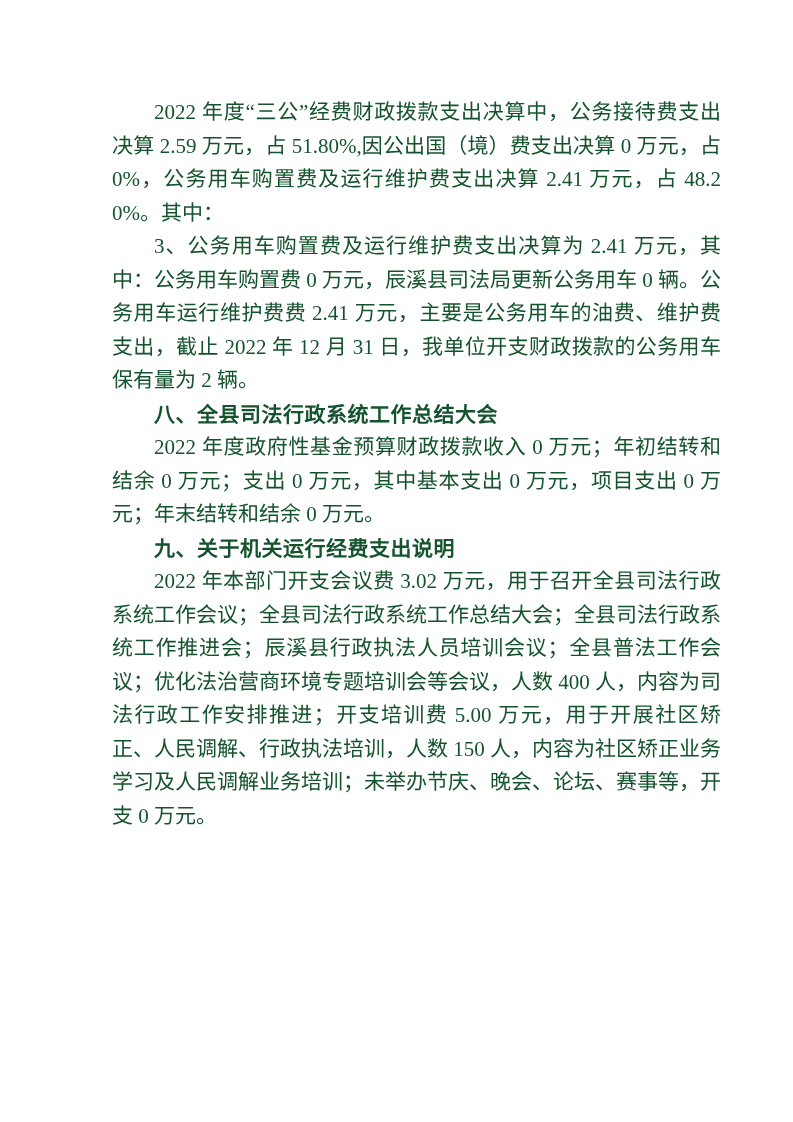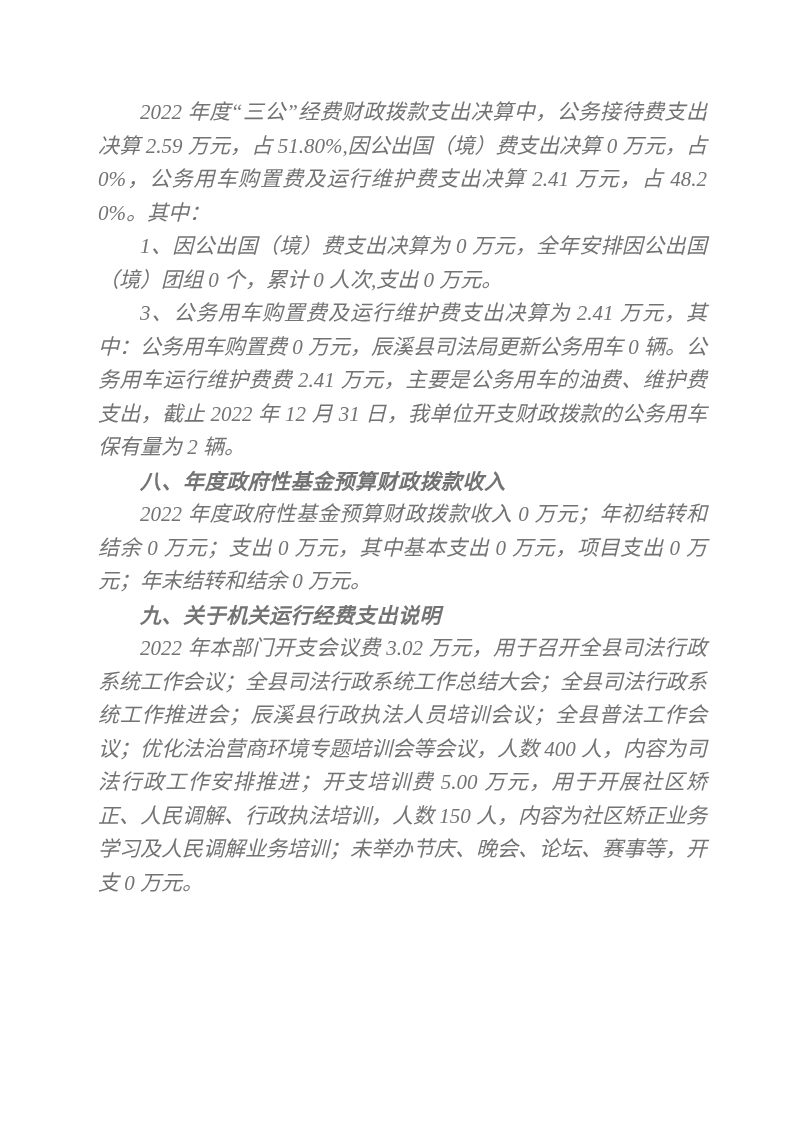--- a/index.html
+++ b/index.html
@@ -10,29 +10,28 @@
   .page {
     position: relative;
     width: 793px;
     height: 1122px;
     background: #ffffff;
     overflow: hidden;
     color: #000000;
   }
   .content {
     position: absolute;
-    left: 98px;
+    left: 112px;
     top: 96px;
     width: 609px;
     font-family: "Liberation Serif", "DejaVu Serif", serif;
     font-size: 21px;
     line-height: 33.5px;
     text-align: justify;
-    color: #737373;
-    font-style: italic;
+    color: #14532d;
   }
   .body-para {
     margin: 0;
     text-indent: 2em;
     word-break: break-all;
   }
   .section-heading {
     margin: 0;
     text-indent: 2em;
     font-family: "Liberation Sans", "DejaVu Sans", sans-serif;
@@ -43,26 +42,25 @@
   }
 </style>
 </head>
 <body>
 
 <div class="page">
   <div class="content">
 
     <p class="body-para">2022 年度“三公”经费财政拨款支出决算中，公务接待费支出决算 2.59 万元，占 51.80%,因公出国（境）费支出决算 0 万元，占 0%，公务用车购置费及运行维护费支出决算 2.41 万元，占 48.20%。其中：</p>
 
-    <p class="body-para">1、因公出国（境）费支出决算为 0 万元，全年安排因公出国（境）团组 0 个，累计 0 人次,支出 0 万元。</p>
 
 
     <p class="body-para">3、公务用车购置费及运行维护费支出决算为 2.41 万元，其中：公务用车购置费 0 万元，辰溪县司法局更新公务用车 0 辆。公务用车运行维护费费 2.41 万元，主要是公务用车的油费、维护费支出，截止 2022 年 12 月 31 日，我单位开支财政拨款的公务用车保有量为 2 辆。</p>
 
-    <h3 class="section-heading">八、年度政府性基金预算财政拨款收入</h3>
+    <h3 class="section-heading">八、全县司法行政系统工作总结大会</h3>
 
     <p class="body-para">2022 年度政府性基金预算财政拨款收入 0 万元；年初结转和结余 0 万元；支出 0 万元，其中基本支出 0 万元，项目支出 0 万元；年末结转和结余 0 万元。</p>
 
     <h3 class="section-heading">九、关于机关运行经费支出说明</h3>
 
 
 
     <p class="body-para">2022 年本部门开支会议费 3.02 万元，用于召开全县司法行政系统工作会议；全县司法行政系统工作总结大会；全县司法行政系统工作推进会；辰溪县行政执法人员培训会议；全县普法工作会议；优化法治营商环境专题培训会等会议，人数 400 人，内容为司法行政工作安排推进；开支培训费 5.00 万元，用于开展社区矫正、人民调解、行政执法培训，人数 150 人，内容为社区矫正业务学习及人民调解业务培训；未举办节庆、晚会、论坛、赛事等，开支 0 万元。</p>
 
   </div>

